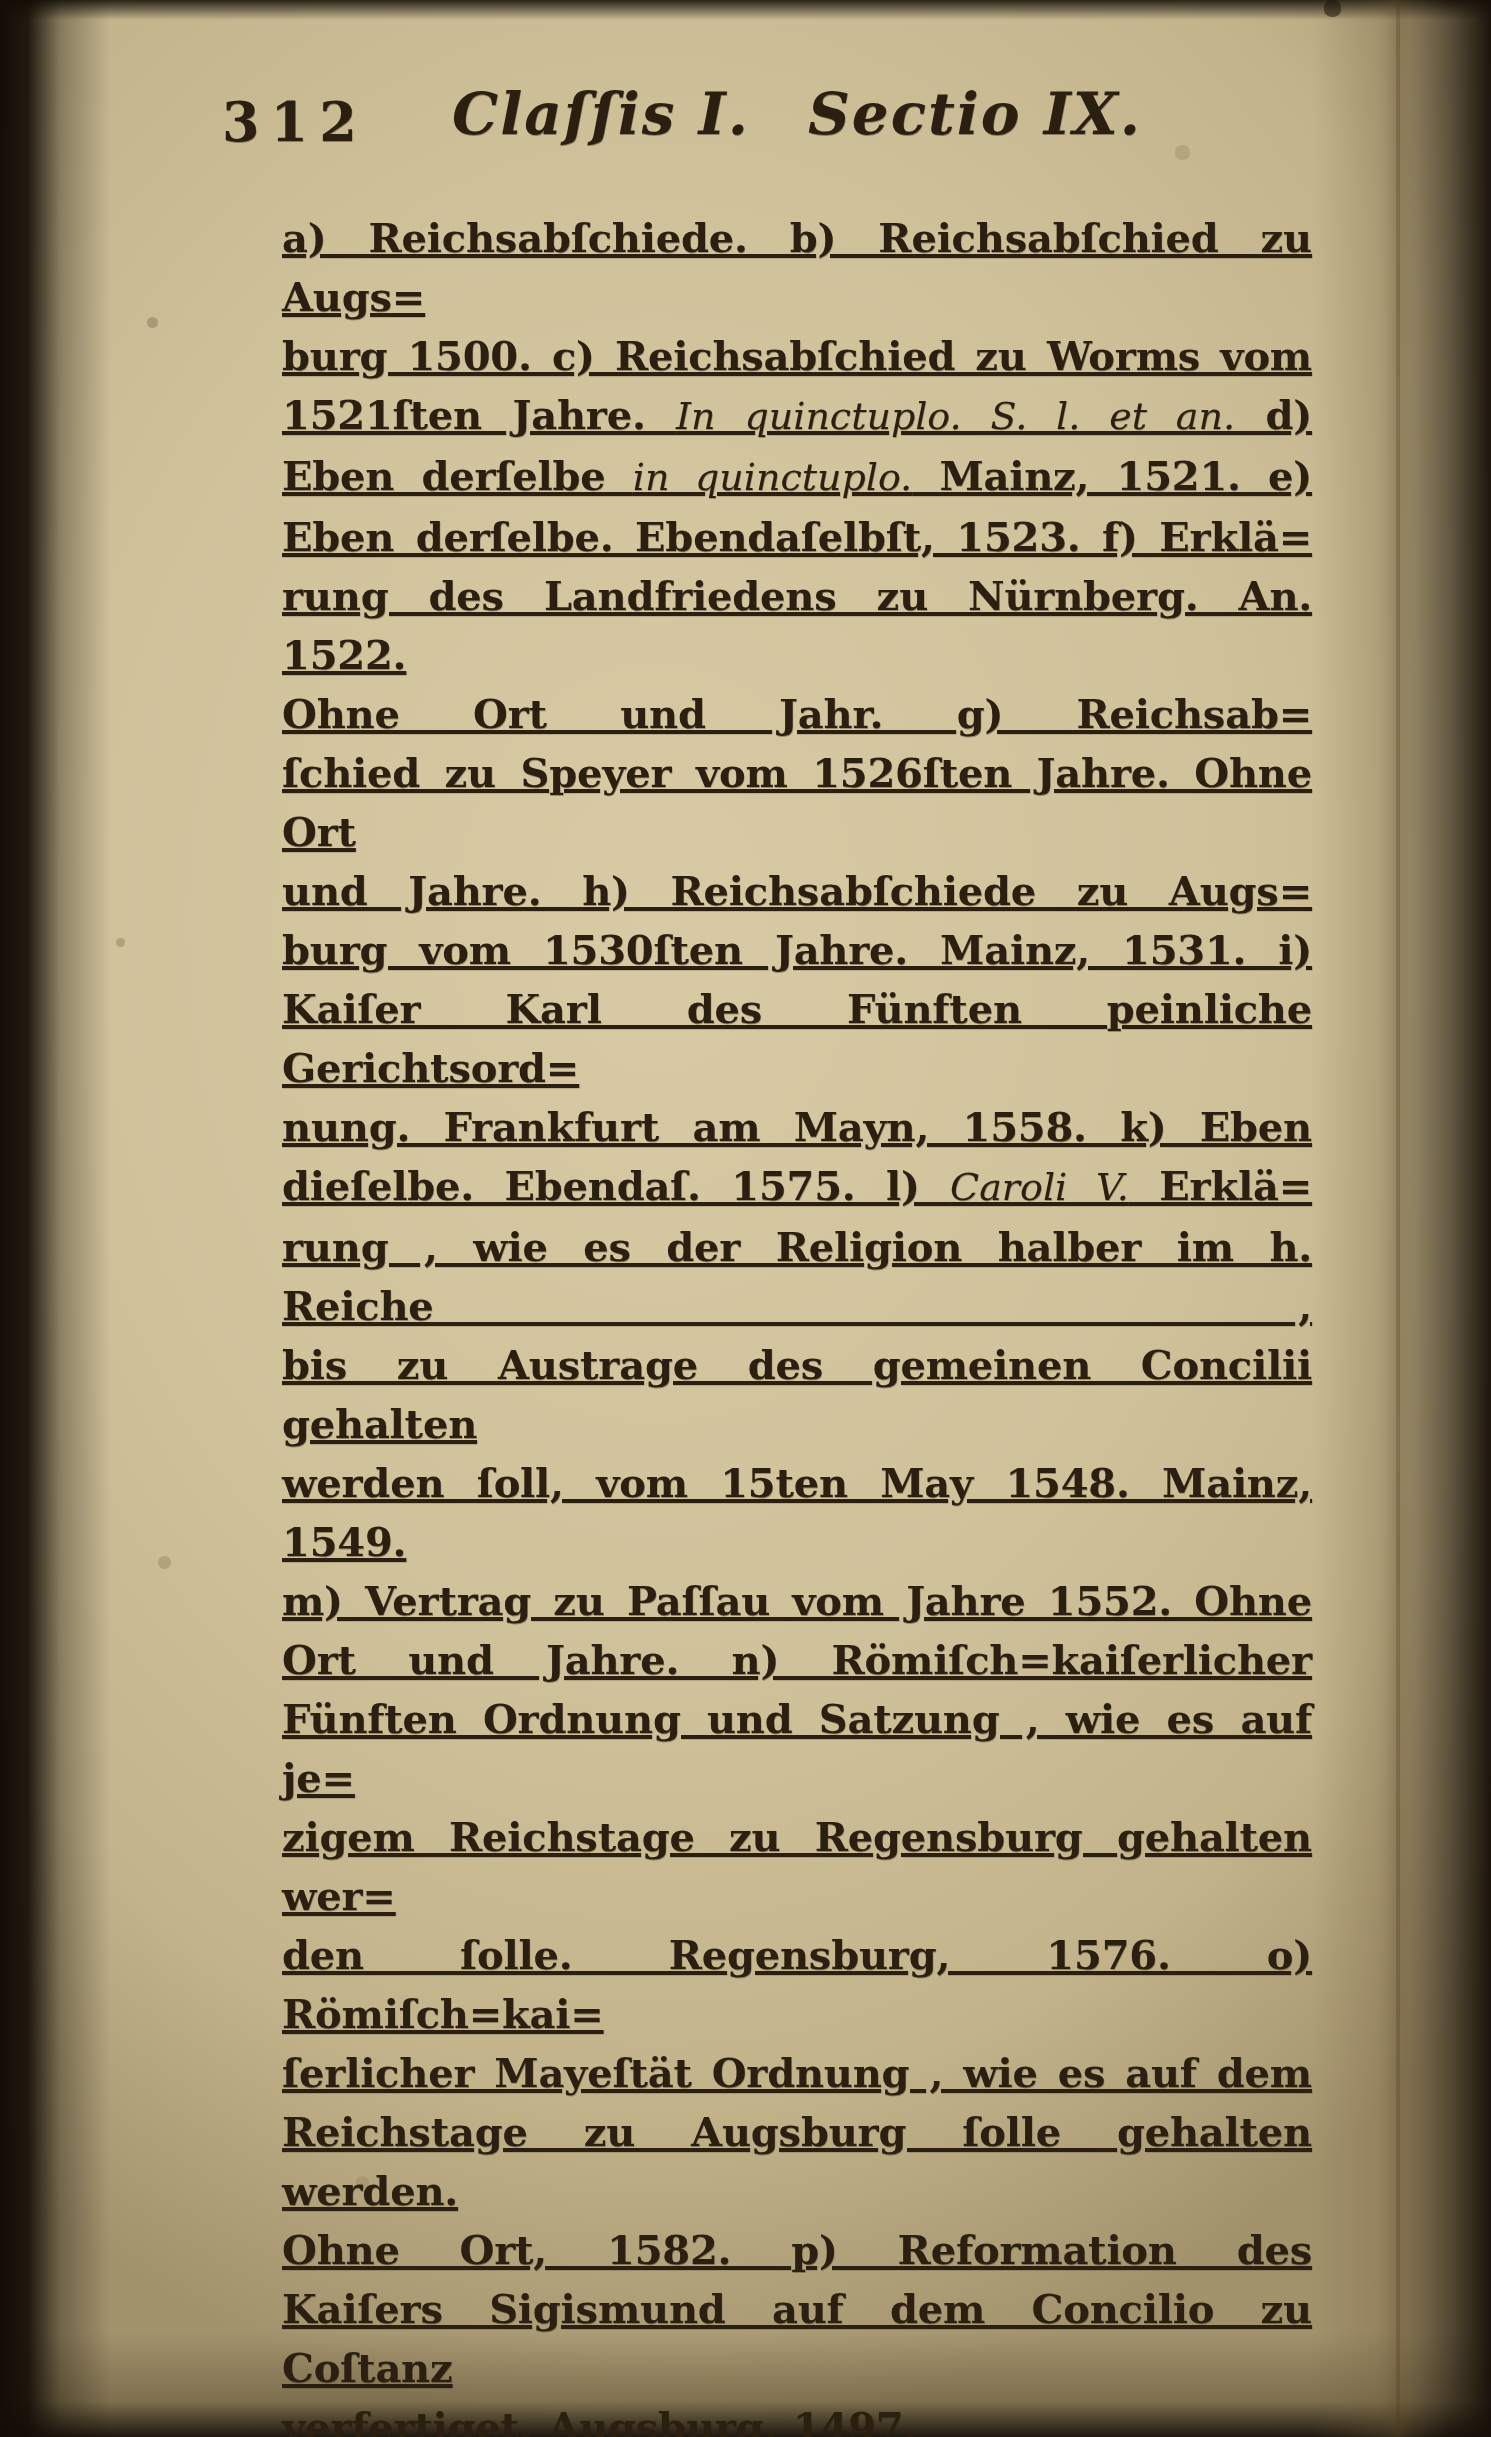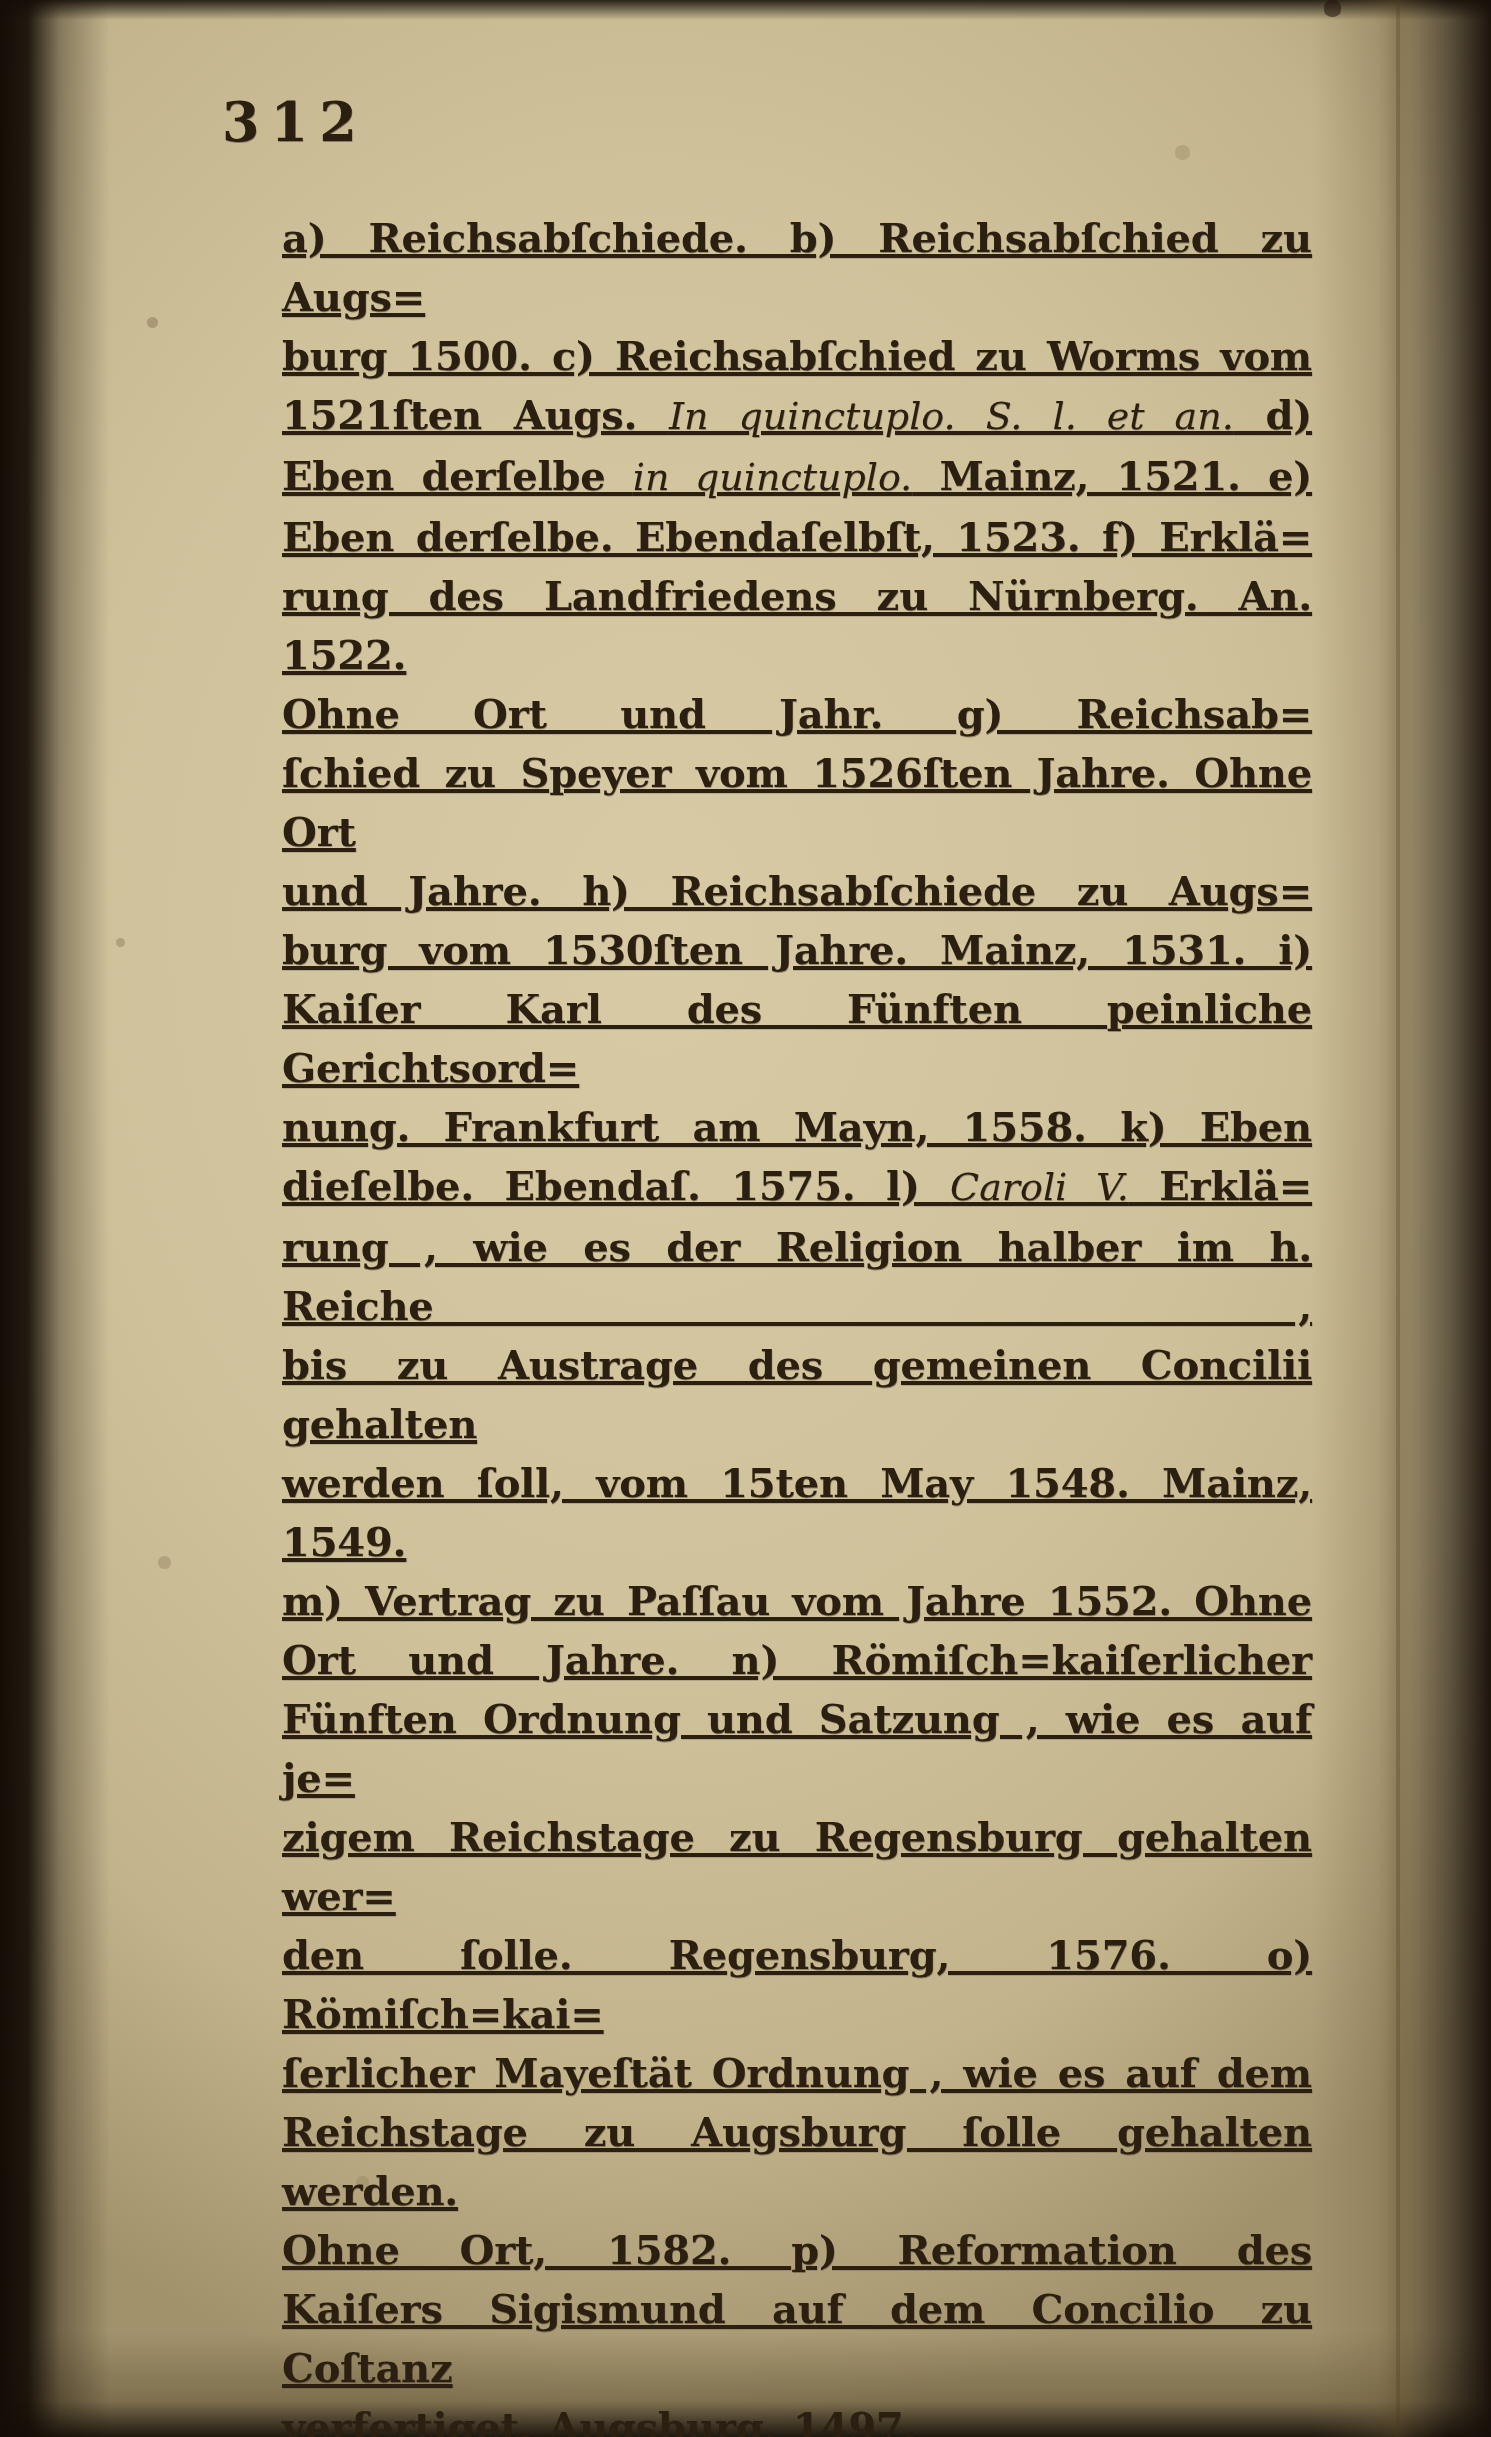--- a/index.html
+++ b/index.html
@@ -66,28 +66,29 @@
 </head>
 <body>
 
 <div class="scan">
 
   <div class="crease"></div>
   <div class="specks"></div>
 
   <div class="header">
     <span class="page-num">312</span>
+    <div class="running-title"><span class="classis">Claſſis I.</span><span>Sectio IX.</span></div>
   </div>
 
   <div class="text-col">
 
     <div>
       <div class="ln">a) Reichsabſchiede. b) Reichsabſchied zu Augs=</div>
       <div class="ln">burg 1500. c) Reichsabſchied zu Worms vom</div>
-      <div class="ln"><span>1521ſten Augs. </span><span class="latin">In quinctuplo. S. l. et an.</span><span> d)</span></div>
+      <div class="ln"><span>1521ſten Jahre. </span><span class="latin">In quinctuplo. S. l. et an.</span><span> d)</span></div>
       <div class="ln"><span>Eben derſelbe </span><span class="latin">in quinctuplo.</span><span> Mainz, 1521. e)</span></div>
       <div class="ln">Eben derſelbe. Ebendaſelbſt, 1523. f) Erklä=</div>
       <div class="ln">rung des Landfriedens zu Nürnberg. An. 1522.</div>
       <div class="ln">Ohne Ort und Jahr. g) Reichsab=</div>
       <div class="ln">ſchied zu Speyer vom 1526ſten Jahre. Ohne Ort</div>
       <div class="ln">und Jahre. h) Reichsabſchiede zu Augs=</div>
       <div class="ln">burg vom 1530ſten Jahre. Mainz, 1531. i)</div>
       <div class="ln">Kaiſer Karl des Fünften peinliche Gerichtsord=</div>
       <div class="ln">nung. Frankfurt am Mayn, 1558. k) Eben</div>
       <div class="ln"><span>dieſelbe. Ebendaſ. 1575. l) </span><span class="latin">Caroli V.</span><span> Erklä=</span></div>

